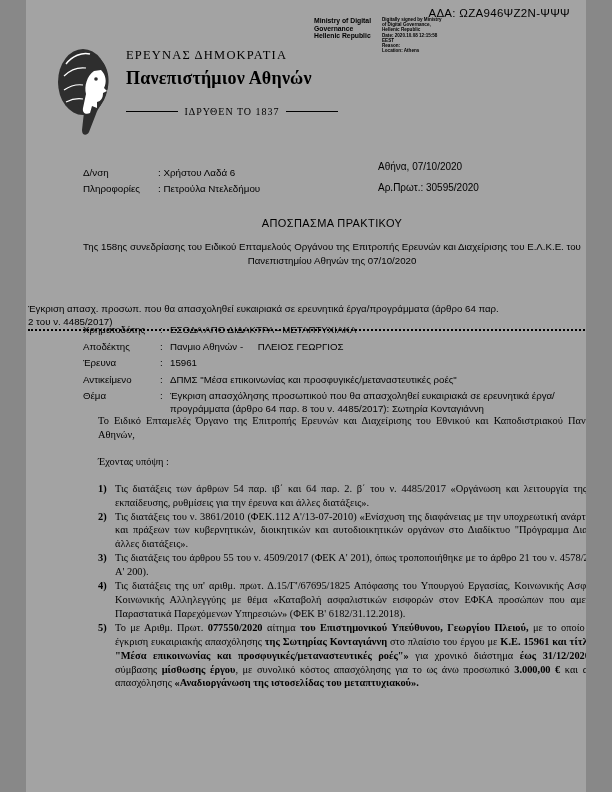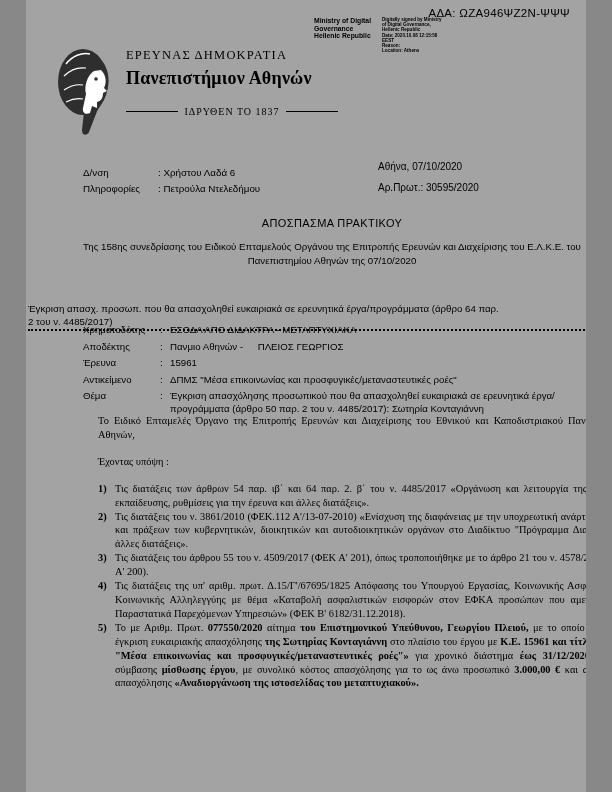--- a/index.html
+++ b/index.html
@@ -147,21 +147,21 @@
         <div class="val">15961</div>
       </div>
       <div class="row">
         <div class="lbl">Αντικείμενο</div>
         <div class="sep">:</div>
         <div class="val">ΔΠΜΣ "Μέσα επικοινωνίας και προσφυγικές/μεταναστευτικές ροές"</div>
       </div>
       <div class="row">
         <div class="lbl">Θέμα</div>
         <div class="sep">:</div>
-        <div class="val">Έγκριση απασχόλησης προσωπικού που θα απασχοληθεί ευκαιριακά σε ερευνητικά έργα/προγράμματα (άρθρο 50 παρ. 2 του ν. 4485/2017): Σωτηρία Κονταγιάννη</div>
+        <div class="val">Έγκριση απασχόλησης προσωπικού που θα απασχοληθεί ευκαιριακά σε ερευνητικά έργα/προγράμματα (άρθρο 64 παρ. 8 του ν. 4485/2017): Σωτηρία Κονταγιάννη</div>
       </div>
     </div>
 
   <div class="body">
     <p class="intro">Το Ειδικό Επταμελές Όργανο της Επιτροπής Ερευνών και Διαχείρισης του Εθνικού και Καποδιστριακού Πανεπιστημίου Αθηνών,</p>
     <p class="having">Έχοντας υπόψη :</p>
     <div id="list-container">
         <div class="list-item"><span class="num">1)</span><span>Τις διατάξεις των άρθρων 54 παρ. ιβ΄ και 64 παρ. 2. β΄  του ν. 4485/2017 «Οργάνωση και λειτουργία της ανώτατης εκπαίδευσης, ρυθμίσεις για την έρευνα και άλλες διατάξεις».</span></div>
         <div class="list-item"><span class="num">2)</span><span>Τις διατάξεις του ν. 3861/2010 (ΦΕΚ.112 Α'/13-07-2010) «Ενίσχυση της διαφάνειας με την υποχρεωτική ανάρτηση νόμων και πράξεων των κυβερνητικών, διοικητικών και αυτοδιοικητικών οργάνων στο Διαδίκτυο "Πρόγραμμα Διαύγεια" και άλλες διατάξεις».</span></div>
         <div class="list-item"><span class="num">3)</span><span>Τις διατάξεις του άρθρου 55 του ν. 4509/2017 (ΦΕΚ Α' 201), όπως τροποποιήθηκε με το άρθρο 21 του ν. 4578/2018 (ΦΕΚ Α' 200).</span></div>

